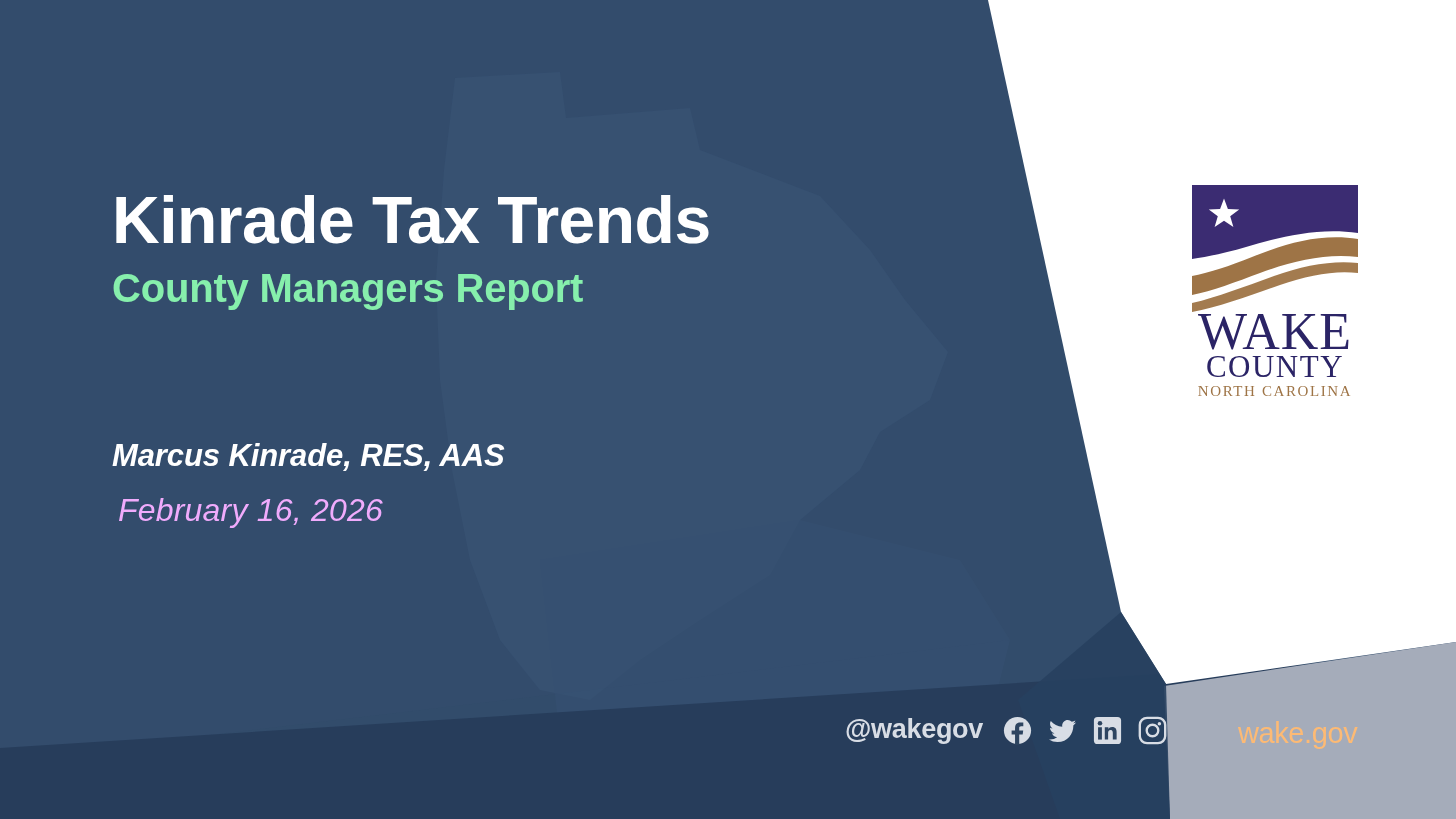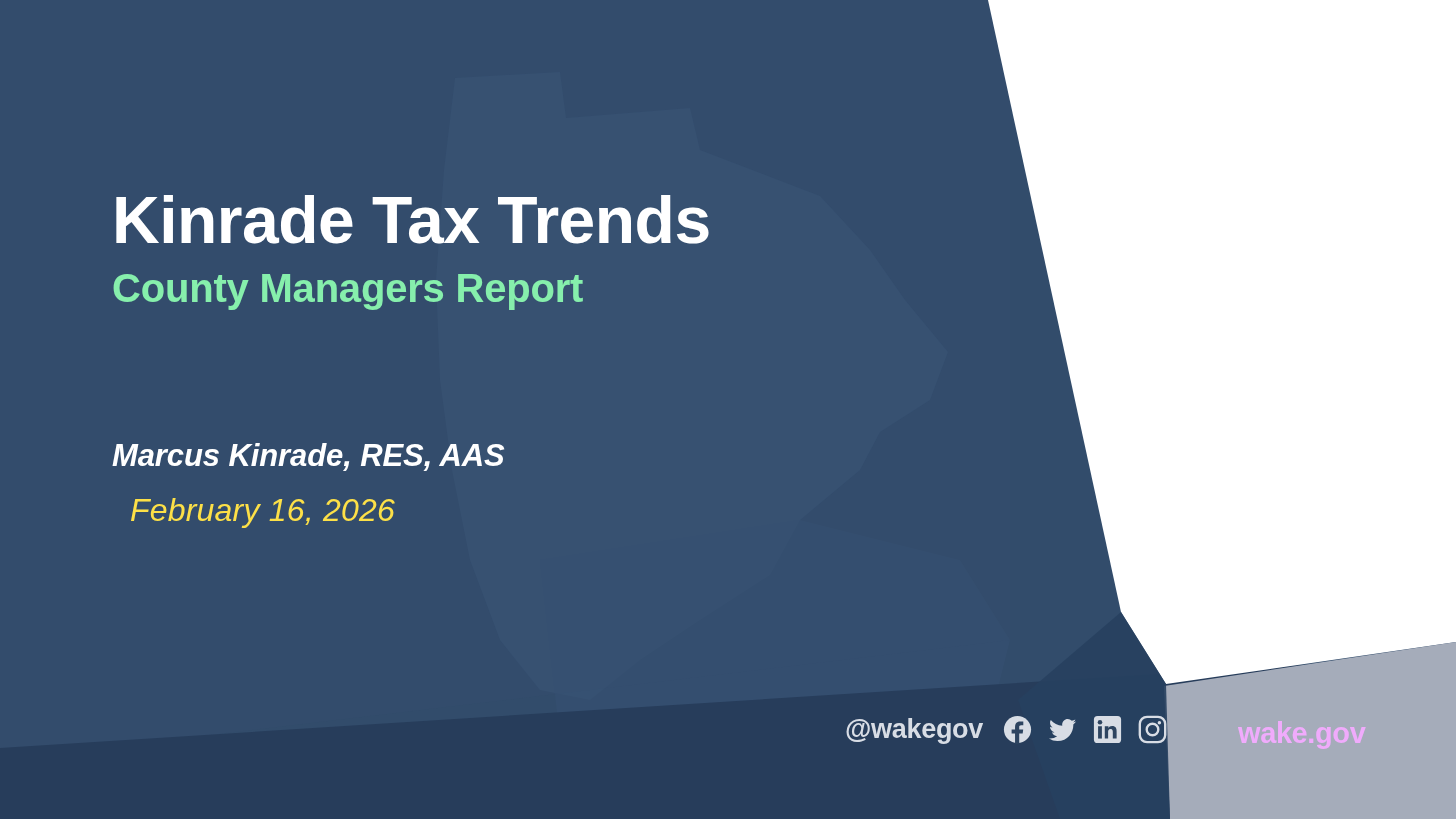--- a/index.html
+++ b/index.html
@@ -59,57 +59,57 @@
   .presenter-line {
     font-size: 31px;
     line-height: 1.78;
     font-weight: 700;
     color: #ffffff;
     letter-spacing: -0.1px;
     white-space: nowrap;
   }
   .slide-date {
     margin-top: 10px;
-    margin-left: 18px;
+    margin-left: 6px;
     font-size: 32px;
     line-height: 1.1;
     font-weight: 300;
-    color: #fde047;
+    color: #f0abfc;
     letter-spacing: 0.2px;
   }
 
   
   .social-footer {
     position: absolute;
     left: 845px;
     top: 714px;
     display: flex;
-    align-items: center;
+    align-items: flex-end;
     gap: 16px;
   }
   .social-handle {
     font-size: 27px;
     font-weight: 700;
     color: #d8dde5;
     letter-spacing: -0.3px;
     margin-right: 4px;
   }
   .social-icon {
     display: block;
     width: 29px;
     height: 29px;
   }
 
   .wake-gov {
     position: absolute;
     left: 1238px;
     top: 717px;
     font-size: 29px;
-    font-weight: 700;
-    color: #f0abfc;
+    font-weight: 400;
+    color: #fdba74;
     letter-spacing: -0.4px;
   }
 
   
   .logo {
     position: absolute;
     left: 1188px;
     top: 181px;
     width: 174px;
     height: 219px;
@@ -175,14 +175,34 @@
 
     <svg class="social-icon" viewBox="0 0 32 32">
       <rect x="2" y="2" width="28" height="28" rx="8" fill="none" stroke="#d8dde5" stroke-width="2.6"></rect>
       <circle cx="16" cy="16" r="6.4" fill="none" stroke="#d8dde5" stroke-width="2.6"></circle>
       <circle cx="23.6" cy="8.5" r="1.9" fill="#d8dde5"></circle>
     </svg>
   </div>
 
   <div class="wake-gov">wake.gov</div>
 
+  <div class="logo">
+    <svg viewBox="0 0 174 219">
+
+      <path fill="#3B2C72" d="M4 4 H170 V52 C130 46 92 56 58 66 C38 72 18 76 4 78 Z"></path>
+
+      <path fill="#ffffff" d="M36 17.5 L39.9 28.1 L51.2 28.4 L42.2 35.2 L45.4 46.1
+               L36 39.7 L26.6 46.1 L29.8 35.2 L20.8 28.4 L32.1 28.1 Z"></path>
+
+      <path fill="#9E7446" d="M170 58 C132 52 96 63 64 76 C42 85 20 92 4 95 L4 114
+               C24 110 48 101 72 92 C104 80 138 72 170 76 Z"></path>
+      <path fill="#9E7446" d="M4 122 C30 116 58 105 86 95 C116 84 146 79 170 82 L170 92
+               C148 89 120 94 92 104 C64 114 32 126 4 131 Z" opacity="0.95"></path>
+
+      <text x="87" y="168" text-anchor="middle" font-family="'Liberation Serif', serif" font-size="52" fill="#2B2466" letter-spacing="1">WAKE</text>
+
+      <text x="87" y="196" text-anchor="middle" font-family="'Liberation Serif', serif" font-size="31" fill="#2B2466" letter-spacing="1.5">COUNTY</text>
+
+      <text x="87" y="215" text-anchor="middle" font-family="'Liberation Serif', serif" font-size="15" fill="#9E7446" letter-spacing="1.6">NORTH CAROLINA</text>
+    </svg>
+  </div>
 
 </div>
 
 </body></html>

